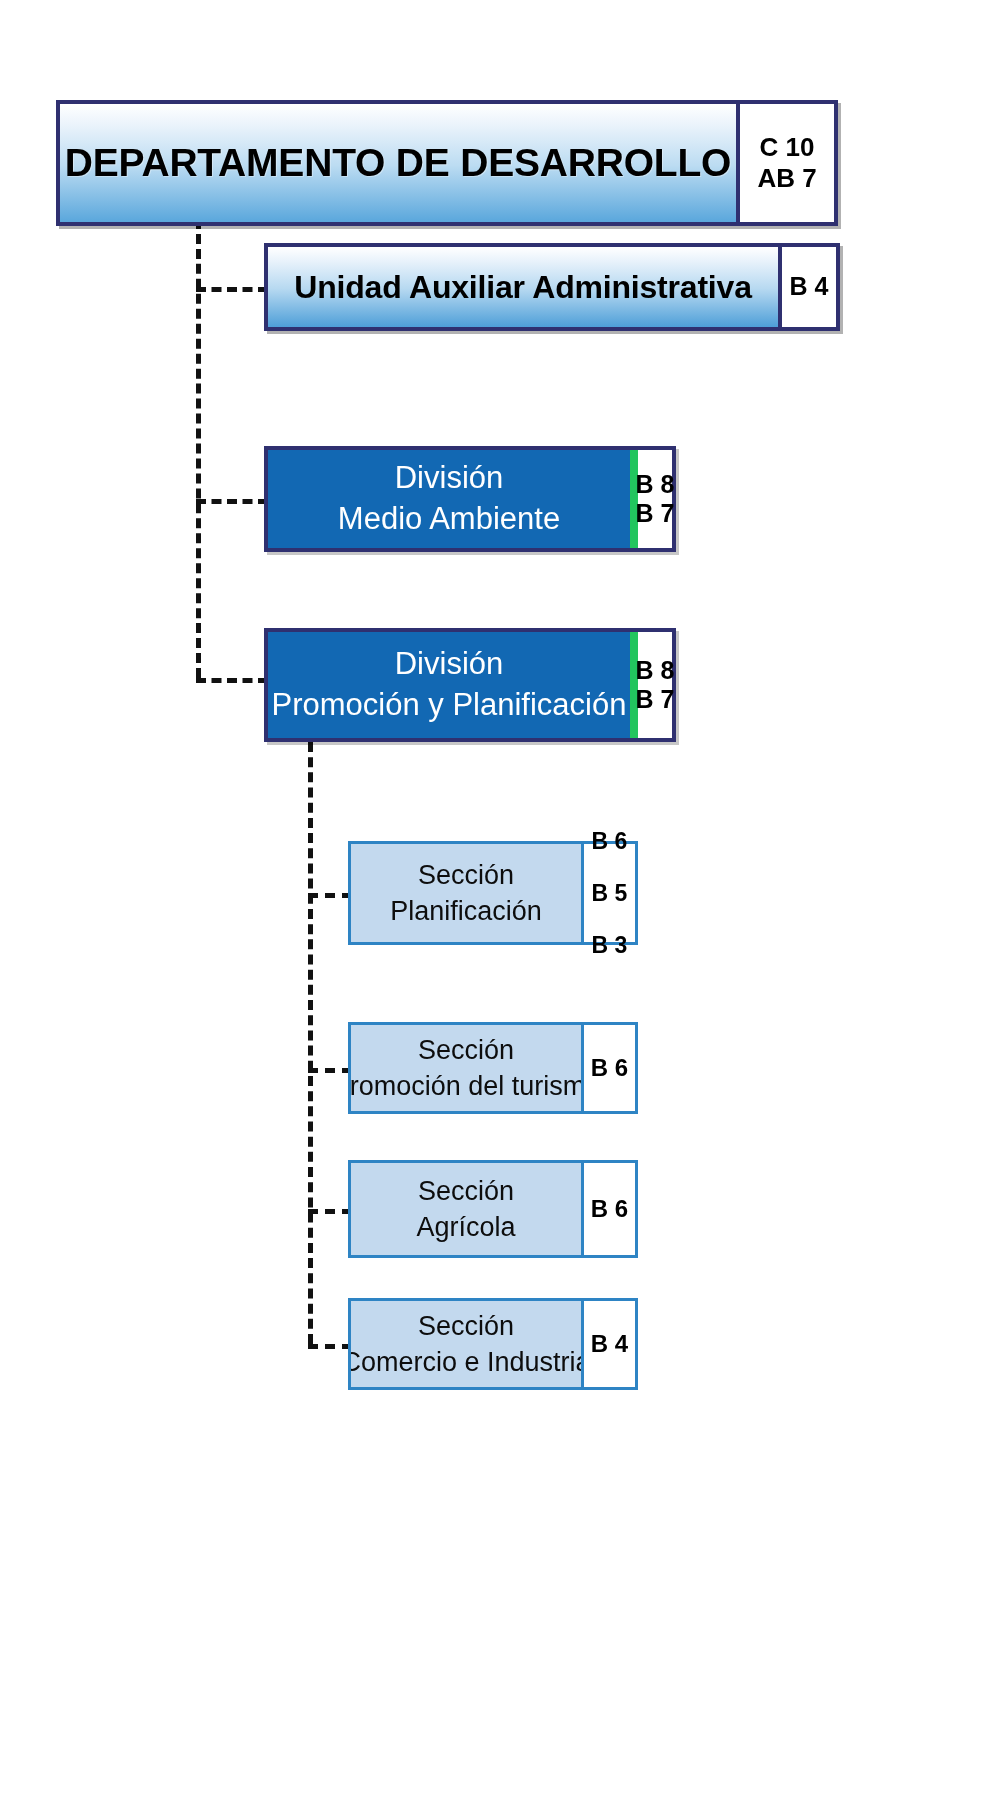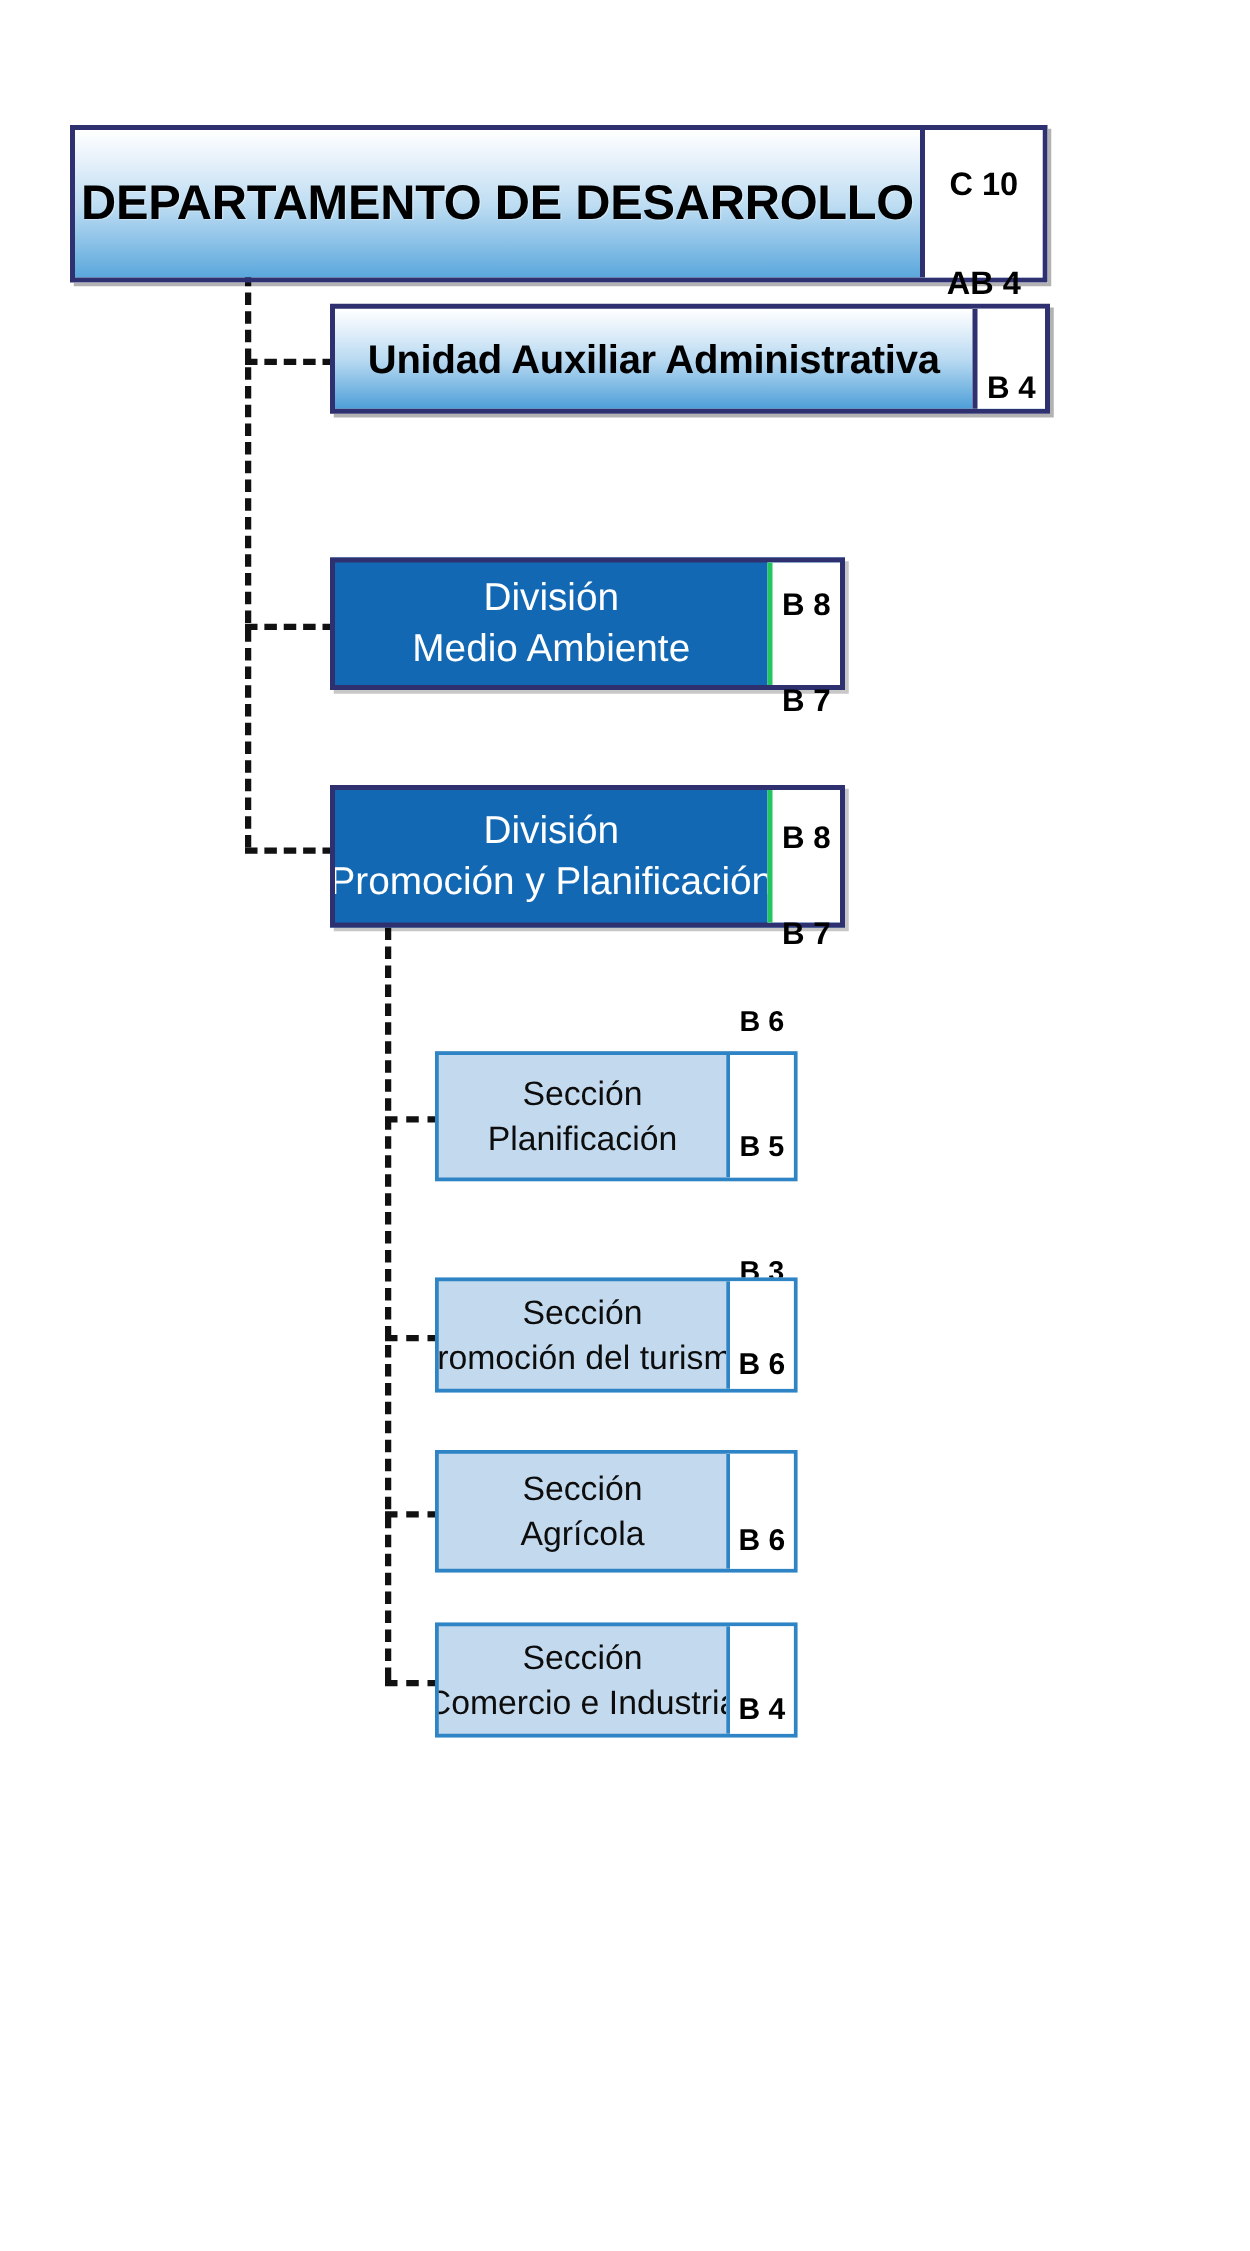--- a/index.html
+++ b/index.html
@@ -27,21 +27,21 @@
     flex:1 1 auto;display:flex;flex-direction:column;
     align-items:center;justify-content:center;
     box-sizing:border-box;overflow:hidden;
   }
   .node .badge{
     flex:0 0 auto;display:flex;flex-direction:column;
     align-items:center;justify-content:center;
     background:#ffffff;box-sizing:border-box;
     line-height:1.18;
   }
-  .node .badge span{display:block;white-space:nowrap;margin-top:48px;}
+  .node .badge span{display:block;white-space:nowrap;}
   .node .body .line{display:block;white-space:nowrap;}
 
   
   .lvl1{
     left:56px;top:100px;width:782px;height:126px;
     border:4px solid #2f3070;
     background:linear-gradient(to bottom,#ffffff 0%,#eaf3fb 18%,#bcdcf2 52%,#5aa7dc 100%);
     box-shadow:3px 3px 0 rgba(0,0,0,0.30);
   }
   .lvl1 .body{
@@ -71,21 +71,21 @@
   
   .div-node{
     border:4px solid #2f3070;background:#1268b3;
     box-shadow:3px 3px 0 rgba(0,0,0,0.22);
   }
   .div-node .body{
     color:#ffffff;font-size:31px;font-weight:400;line-height:1.32;
     padding:0 8px;
   }
   .div-node .badge{
-    width:58px;border-left:4px solid #22c55e;
+    width:42px;border-left:8px solid #22c55e;
     color:#000000;font-weight:bold;font-size:25px;
   }
   .divA{left:264px;top:446px;width:412px;height:106px;}
   .divB{left:264px;top:628px;width:412px;height:114px;}
 
   
   .sec{
     border:3px solid #2e84c4;background:#c3d9ee;
   }
   .sec .body{
@@ -124,21 +124,21 @@
   <div class="hline" style="left:308px;top:1209px;width:44px;"></div>
 
   <div class="hline" style="left:308px;top:1344px;width:44px;"></div>
 
   <div class="node lvl1">
     <div class="body">
       <span class="line">DEPARTAMENTO DE DESARROLLO</span>
     </div>
     <div class="badge">
       <span>C 10</span>
-      <span>AB 4</span>
+      <span>AB 7</span>
     </div>
   </div>
 
   <div class="node lvl2">
     <div class="body">
       <span class="line">Unidad Auxiliar Administrativa</span>
     </div>
     <div class="badge">
       <span>B 4</span>
     </div>

